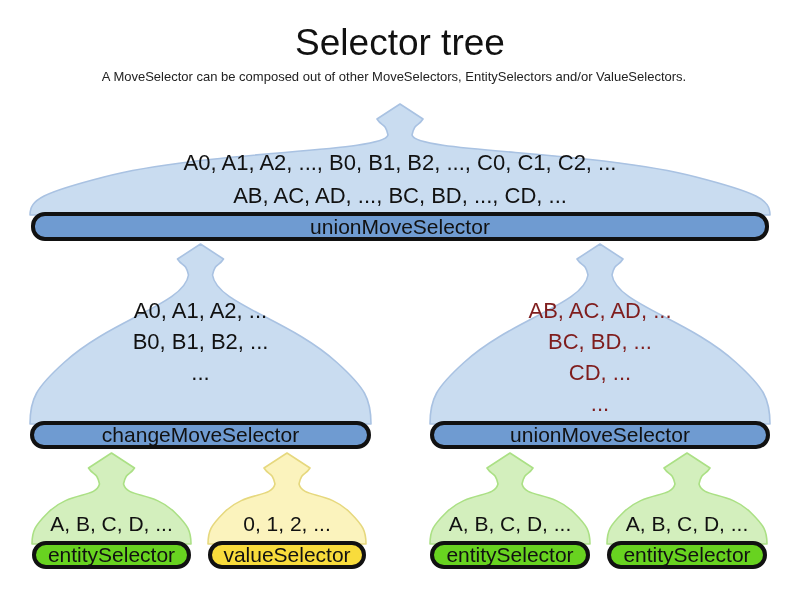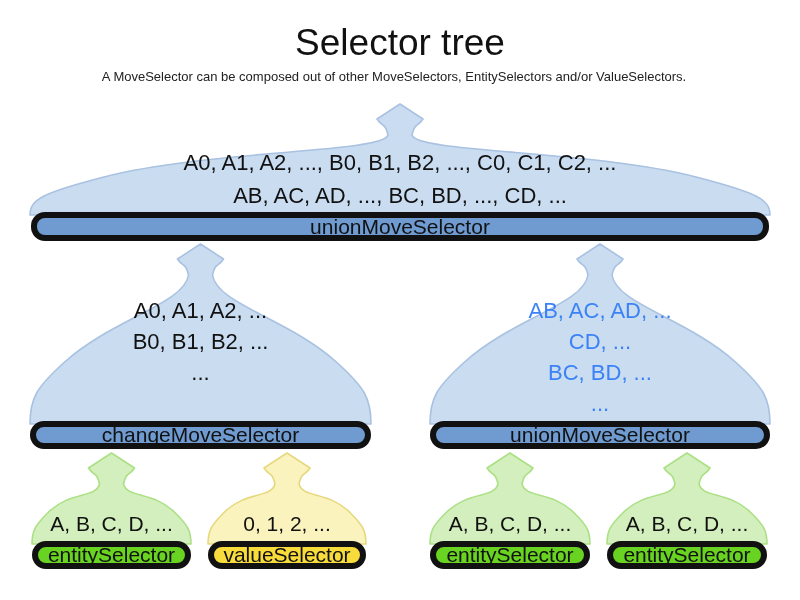--- a/index.html
+++ b/index.html
@@ -36,21 +36,21 @@
   .cloud-svg { position: absolute; overflow: visible; }
   .cloud-lines {
     position: absolute;
     text-align: center;
     color: #111111;
   }
   .cloud-line { width: 100%; display: flex; align-items: center; justify-content: center; }
   .bar {
     position: absolute;
     box-sizing: border-box;
-    border: 6px solid #0c4a6e;
+    border: 4px solid #0c4a6e;
     border-radius: 14px;
     display: flex;
     align-items: center;
     justify-content: center;
     font-size: 21px;
     color: #111111;
     white-space: nowrap;
     z-index: 3;
   }
   .cloud-lines { z-index: 2; }
@@ -83,24 +83,24 @@
         <div class="cloud-line" style="height: 31px;">B0, B1, B2, ...</div>
         <div class="cloud-line" style="height: 31px;">...</div>
       </div>
     <div class="bar" style="left: 30px; top: 421px; width: 341px; height: 28px; background: rgb(111, 155, 209); border-color: rgb(17, 17, 17); color: rgb(17, 17, 17);">changeMoveSelector</div>
   </div>
 
   <div class="cloud-node">
     <svg class="cloud-svg" viewBox="0 0 340 181" width="340" height="181" style="left: 430px; top: 243px;">
         <path d="M 170 1 L 193 16 C 188 24 185 19 182 32 C 186 61 258.4 76 306 119.5 C 334 144.8 340 155.7 340 181 L 0 181 C 0 155.7 6 144.8 34 119.5 C 81.6 76 154 61 158 32 C 155 19 152 24 147 16 Z" fill="#c9dcf0" stroke="#a9c2e2" stroke-width="1.6" stroke-linejoin="round"></path>
       </svg>
-    <div class="cloud-lines" style="left: 430px; top: 295px; width: 340px; font-size: 22px; color: #3b82f6;">
+    <div class="cloud-lines" style="left: 430px; top: 295px; width: 340px; font-size: 22px; color: #7f1d1d;">
         <div class="cloud-line" style="height: 31px;">AB, AC, AD, ...</div>
+        <div class="cloud-line" style="height: 31px;">BC, BD, ...</div>
         <div class="cloud-line" style="height: 31px;">CD, ...</div>
-        <div class="cloud-line" style="height: 31px;">BC, BD, ...</div>
         <div class="cloud-line" style="height: 31px;">...</div>
       </div>
     <div class="bar" style="left: 430px; top: 421px; width: 340px; height: 28px; background: rgb(111, 155, 209); border-color: rgb(17, 17, 17); color: rgb(17, 17, 17);">unionMoveSelector</div>
   </div>
 
   <div class="cloud-node">
     <svg class="cloud-svg" viewBox="0 0 159 92" width="159" height="92" style="left: 32px; top: 452px;">
         <path d="M 79.5 1 L 102.5 16 C 97.5 24 94.5 19 91.5 32 C 95.5 46.7 120.8 38.6 143.1 60.7 C 156.2 73.6 159 79.1 159 92 L 0 92 C 0 79.1 2.8 73.6 15.9 60.7 C 38.2 38.6 63.5 46.7 67.5 32 C 64.5 19 61.5 24 56.5 16 Z" fill="#d3efbd" stroke="#abe085" stroke-width="1.6" stroke-linejoin="round"></path>
       </svg>
     <div class="cloud-lines" style="left: 32px; top: 511px; width: 159px; font-size: 21px; color: rgb(17, 17, 17);">

